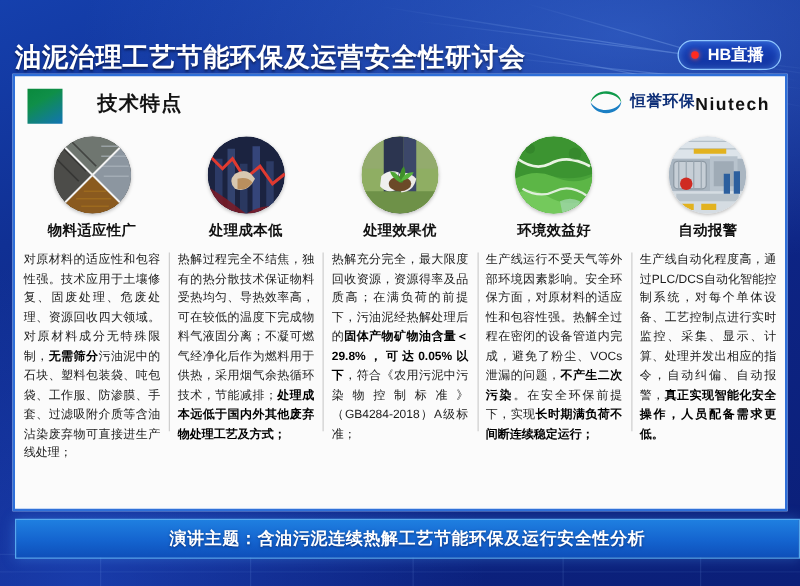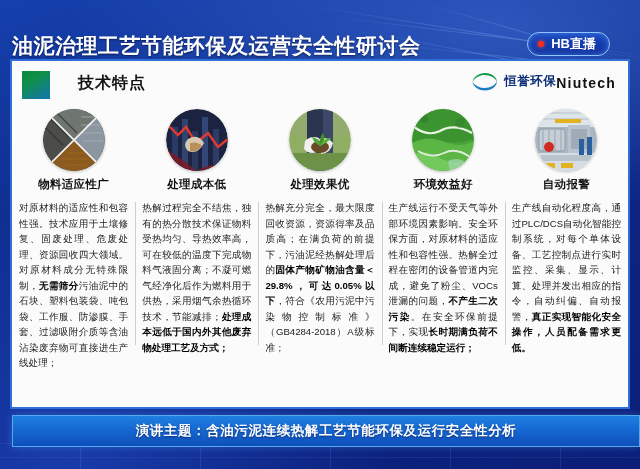--- a/index.html
+++ b/index.html
@@ -22,21 +22,21 @@
     position:absolute;display:block;height:1px;
     background:linear-gradient(90deg,rgba(255,255,255,0),rgba(160,200,255,.55),rgba(255,255,255,0));
     transform-origin:left center;
   }
   
   .bg-grid{position:absolute;left:0;right:0;bottom:0;height:40px;opacity:.35;pointer-events:none;}
   .bg-grid i{position:absolute;top:0;bottom:0;width:1px;background:rgba(150,195,255,.35);}
   .bg-grid b{position:absolute;left:0;right:0;height:1px;background:rgba(150,195,255,.25);}
 
   
-  .header{position:absolute;left:0;top:10px;right:16px;height:40px;}
+  .header{position:absolute;left:0;top:10px;right:1px;height:40px;}
   .slide-title{
     position:absolute;left:12px;top:22px;
     font-size:21px;font-weight:bold;color:#ffffff;letter-spacing:.5px;
     text-shadow:0 1px 2px rgba(0,0,20,.55);
     white-space:nowrap;
   }
   .live-badge{
     position:absolute;right:14px;top:22px;
     height:24px;box-sizing:border-box;
     padding:0 13px 0 10px;

